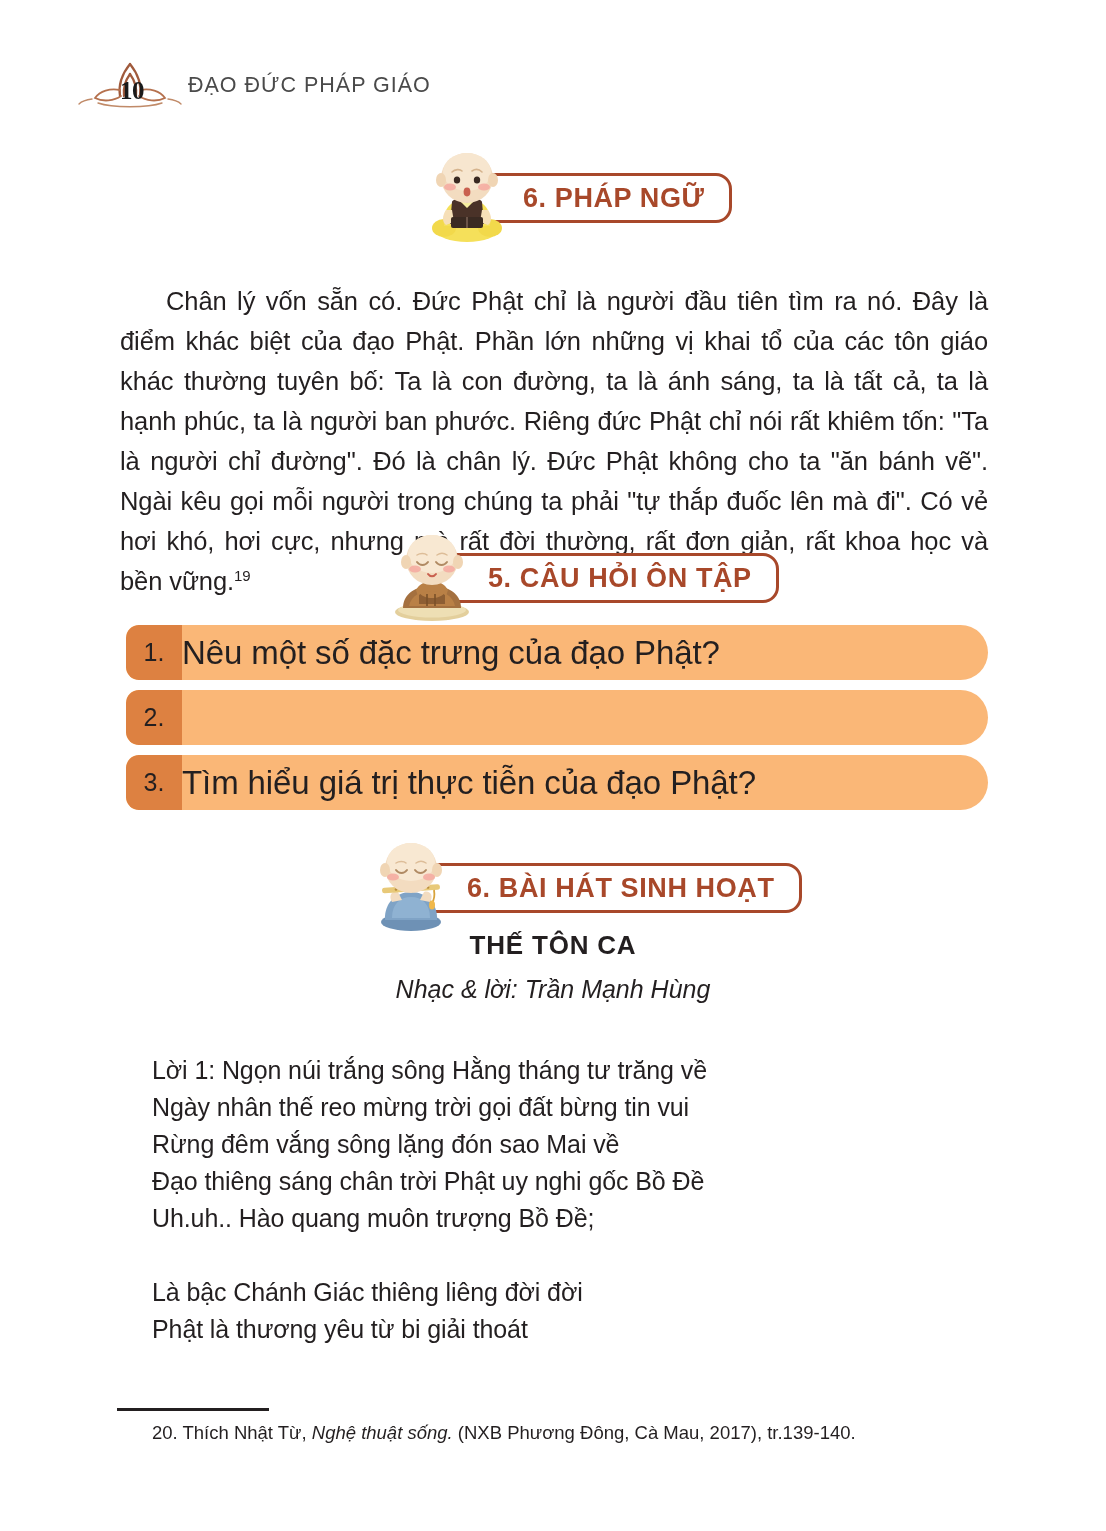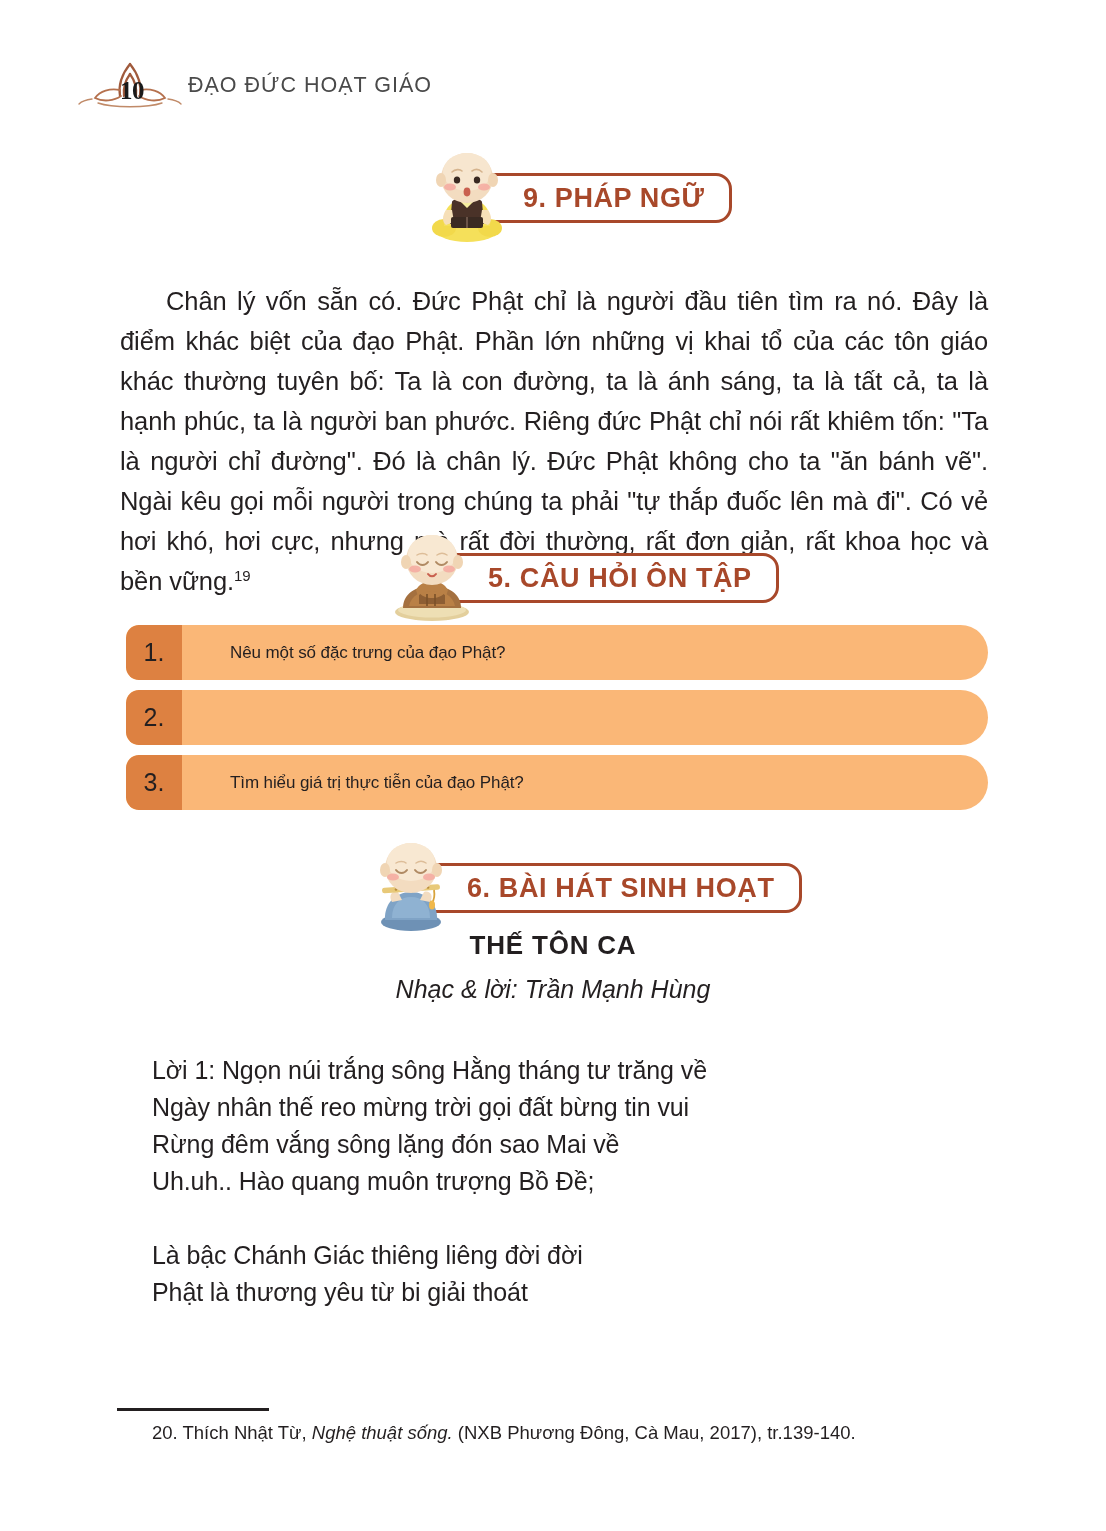--- a/index.html
+++ b/index.html
@@ -127,26 +127,24 @@
     background: #dd8141;
     border-radius: 13px 0 0 13px;
     display: flex;
     align-items: center;
     justify-content: center;
     flex: 0 0 auto;
     font-size: 25px;
     color: #231f20;
   }
   .qtext {
-    padding-left: 20px;
-    font-size: 17px;
+    font-size: 33px;
     color: #231f20;
     white-space: nowrap;
     letter-spacing: -0.1px;
-    margin-left: 28px;
   }
 
   
   .song-title {
     position: absolute;
     left: 0;
     top: 930px;
     width: 1106px;
     text-align: center;
     font-size: 26px;
@@ -214,21 +212,21 @@
         <path d="M62 32 C72 30 82 33 87 40 C79 44 68 43 61 38"></path>
       </g>
       <g fill="none" stroke="#c08a68" stroke-width="1.4" stroke-linecap="round">
         <path d="M14 41 C6 42 3 44 1 46"></path>
         <path d="M90 41 C98 42 101 44 103 46"></path>
         <path d="M20 45 C34 50 70 50 84 45"></path>
       </g>
     </svg>
     <div class="page-number">10</div>
   </div>
-  <div class="running-title">ĐẠO ĐỨC HOẠT GIÁO</div>
+  <div class="running-title">ĐẠO ĐỨC PHÁP GIÁO</div>
 </div>
 
 <div class="section-head" style="left:424px; top:152px;">
   <div class="monk">
     <svg width="86" height="92" viewBox="0 0 86 92">
 
       <ellipse cx="43" cy="78" rx="31" ry="12" fill="#f5e05a"></ellipse>
       <ellipse cx="20" cy="76" rx="12" ry="9" fill="#f2d94b"></ellipse>
       <ellipse cx="66" cy="76" rx="12" ry="9" fill="#f2d94b"></ellipse>
 
@@ -256,21 +254,21 @@
       <path d="M28 20 C31 17 36 17 38 19" stroke="#d6b48e" stroke-width="1.6" fill="none" stroke-linecap="round"></path>
       <path d="M48 19 C51 17 55 17 58 20" stroke="#d6b48e" stroke-width="1.6" fill="none" stroke-linecap="round"></path>
 
       <ellipse cx="26" cy="35" rx="6" ry="3.6" fill="#f4a9a0" opacity="0.85"></ellipse>
       <ellipse cx="60" cy="35" rx="6" ry="3.6" fill="#f4a9a0" opacity="0.85"></ellipse>
 
       <ellipse cx="43" cy="40" rx="3.4" ry="4.4" fill="#c9604f"></ellipse>
     </svg>
   </div>
   <div class="badge">
-    <span class="badge-text">9. PHÁP NGỮ</span>
+    <span class="badge-text">6. PHÁP NGỮ</span>
   </div>
 </div>
 
 <p class="body-para"><span>Chân lý vốn sẵn có. Đức Phật chỉ là người đầu tiên tìm ra nó. Đây là điểm khác biệt của đạo Phật. Phần lớn những vị khai tổ của các tôn giáo khác thường tuyên bố: Ta là con đường, ta là ánh sáng, ta là tất cả, ta là hạnh phúc, ta là người ban phước. Riêng đức Phật chỉ nói rất khiêm tốn: "Ta là người chỉ đường". Đó là chân lý. Đức Phật không cho ta "ăn bánh vẽ". Ngài kêu gọi mỗi người trong chúng ta phải "tự thắp đuốc lên mà đi". Có vẻ hơi khó, hơi cực, nhưng mà rất đời thường, rất đơn giản, rất khoa học và bền vững.</span><sup>19</sup></p>
 
 <div class="section-head" style="left:389px; top:532px;">
   <div class="monk">
     <svg width="86" height="92" viewBox="0 0 86 92">
 
       <ellipse cx="43" cy="80" rx="37" ry="9" fill="#e3cf9c"></ellipse>
@@ -362,20 +360,21 @@
   </div>
 </div>
 
 <div class="song-title">THẾ TÔN CA</div>
 <div class="song-credit">Nhạc &amp; lời: Trần Mạnh Hùng</div>
 
 <div class="lyrics">
   <div class="lyric-line">Lời 1: Ngọn núi trắng sông Hằng tháng tư trăng về</div>
   <div class="lyric-line">Ngày nhân thế reo mừng trời gọi đất bừng tin vui</div>
   <div class="lyric-line">Rừng đêm vắng sông lặng đón sao Mai về</div>
+  <div class="lyric-line">Đạo thiêng sáng chân trời Phật uy nghi gốc Bồ Đề</div>
   <div class="lyric-line">Uh.uh.. Hào quang muôn trượng Bồ Đề;</div>
   <div class="stanza-gap"></div>
   <div class="lyric-line">Là bậc Chánh Giác thiêng liêng đời đời</div>
   <div class="lyric-line">Phật là thương yêu từ bi giải thoát</div>
 </div>
 
 <div class="footnote-rule"></div>
 <div class="footnote"><span>20. Thích Nhật Từ, </span><i>Nghệ thuật sống.</i><span> (NXB Phương Đông, Cà Mau, 2017), tr.139-140.</span></div>
 
 </body></html>

